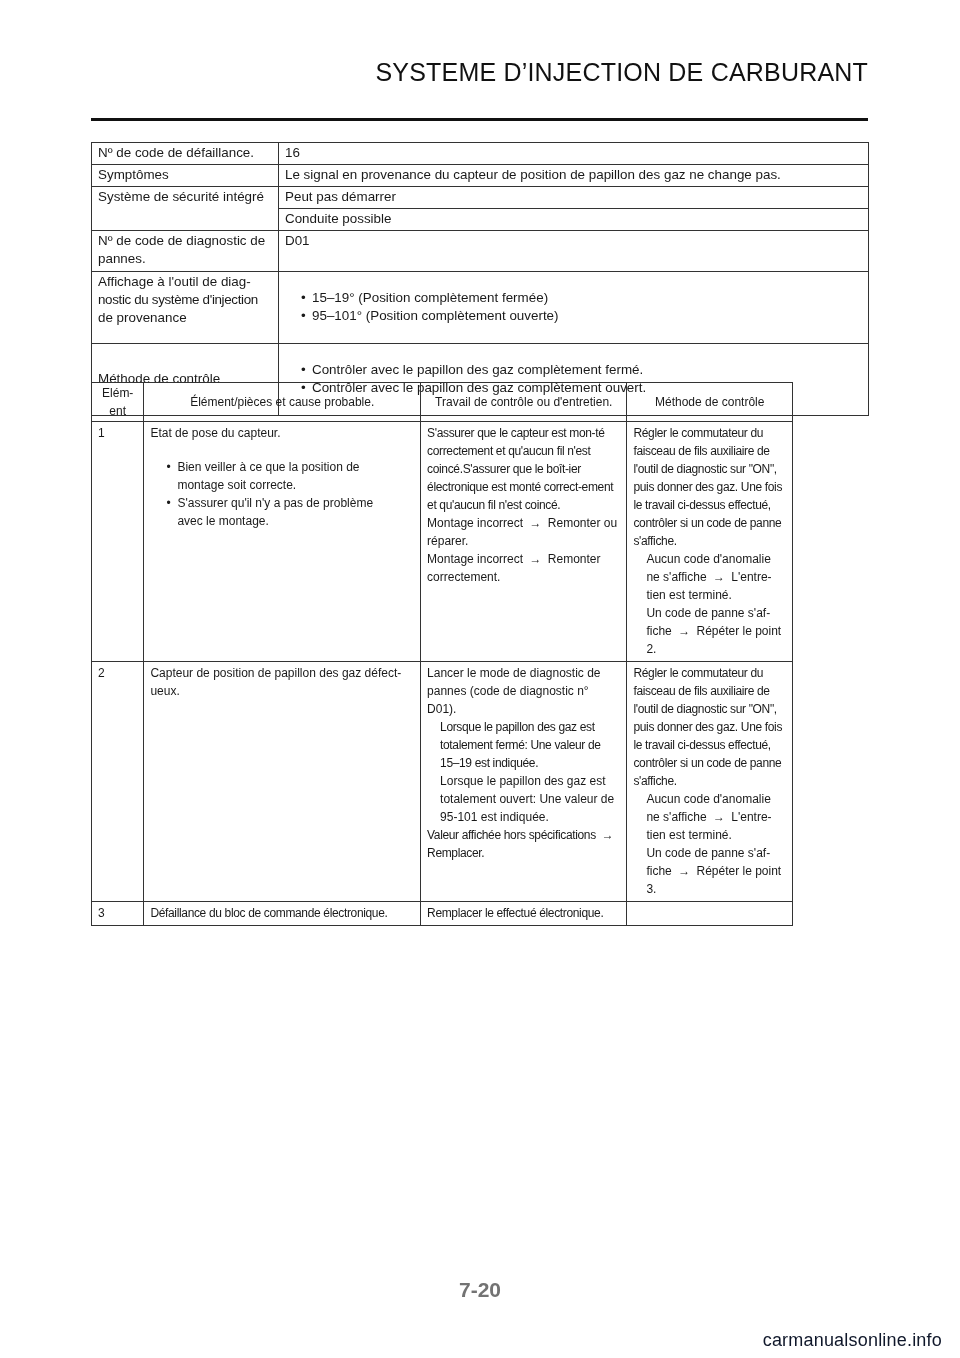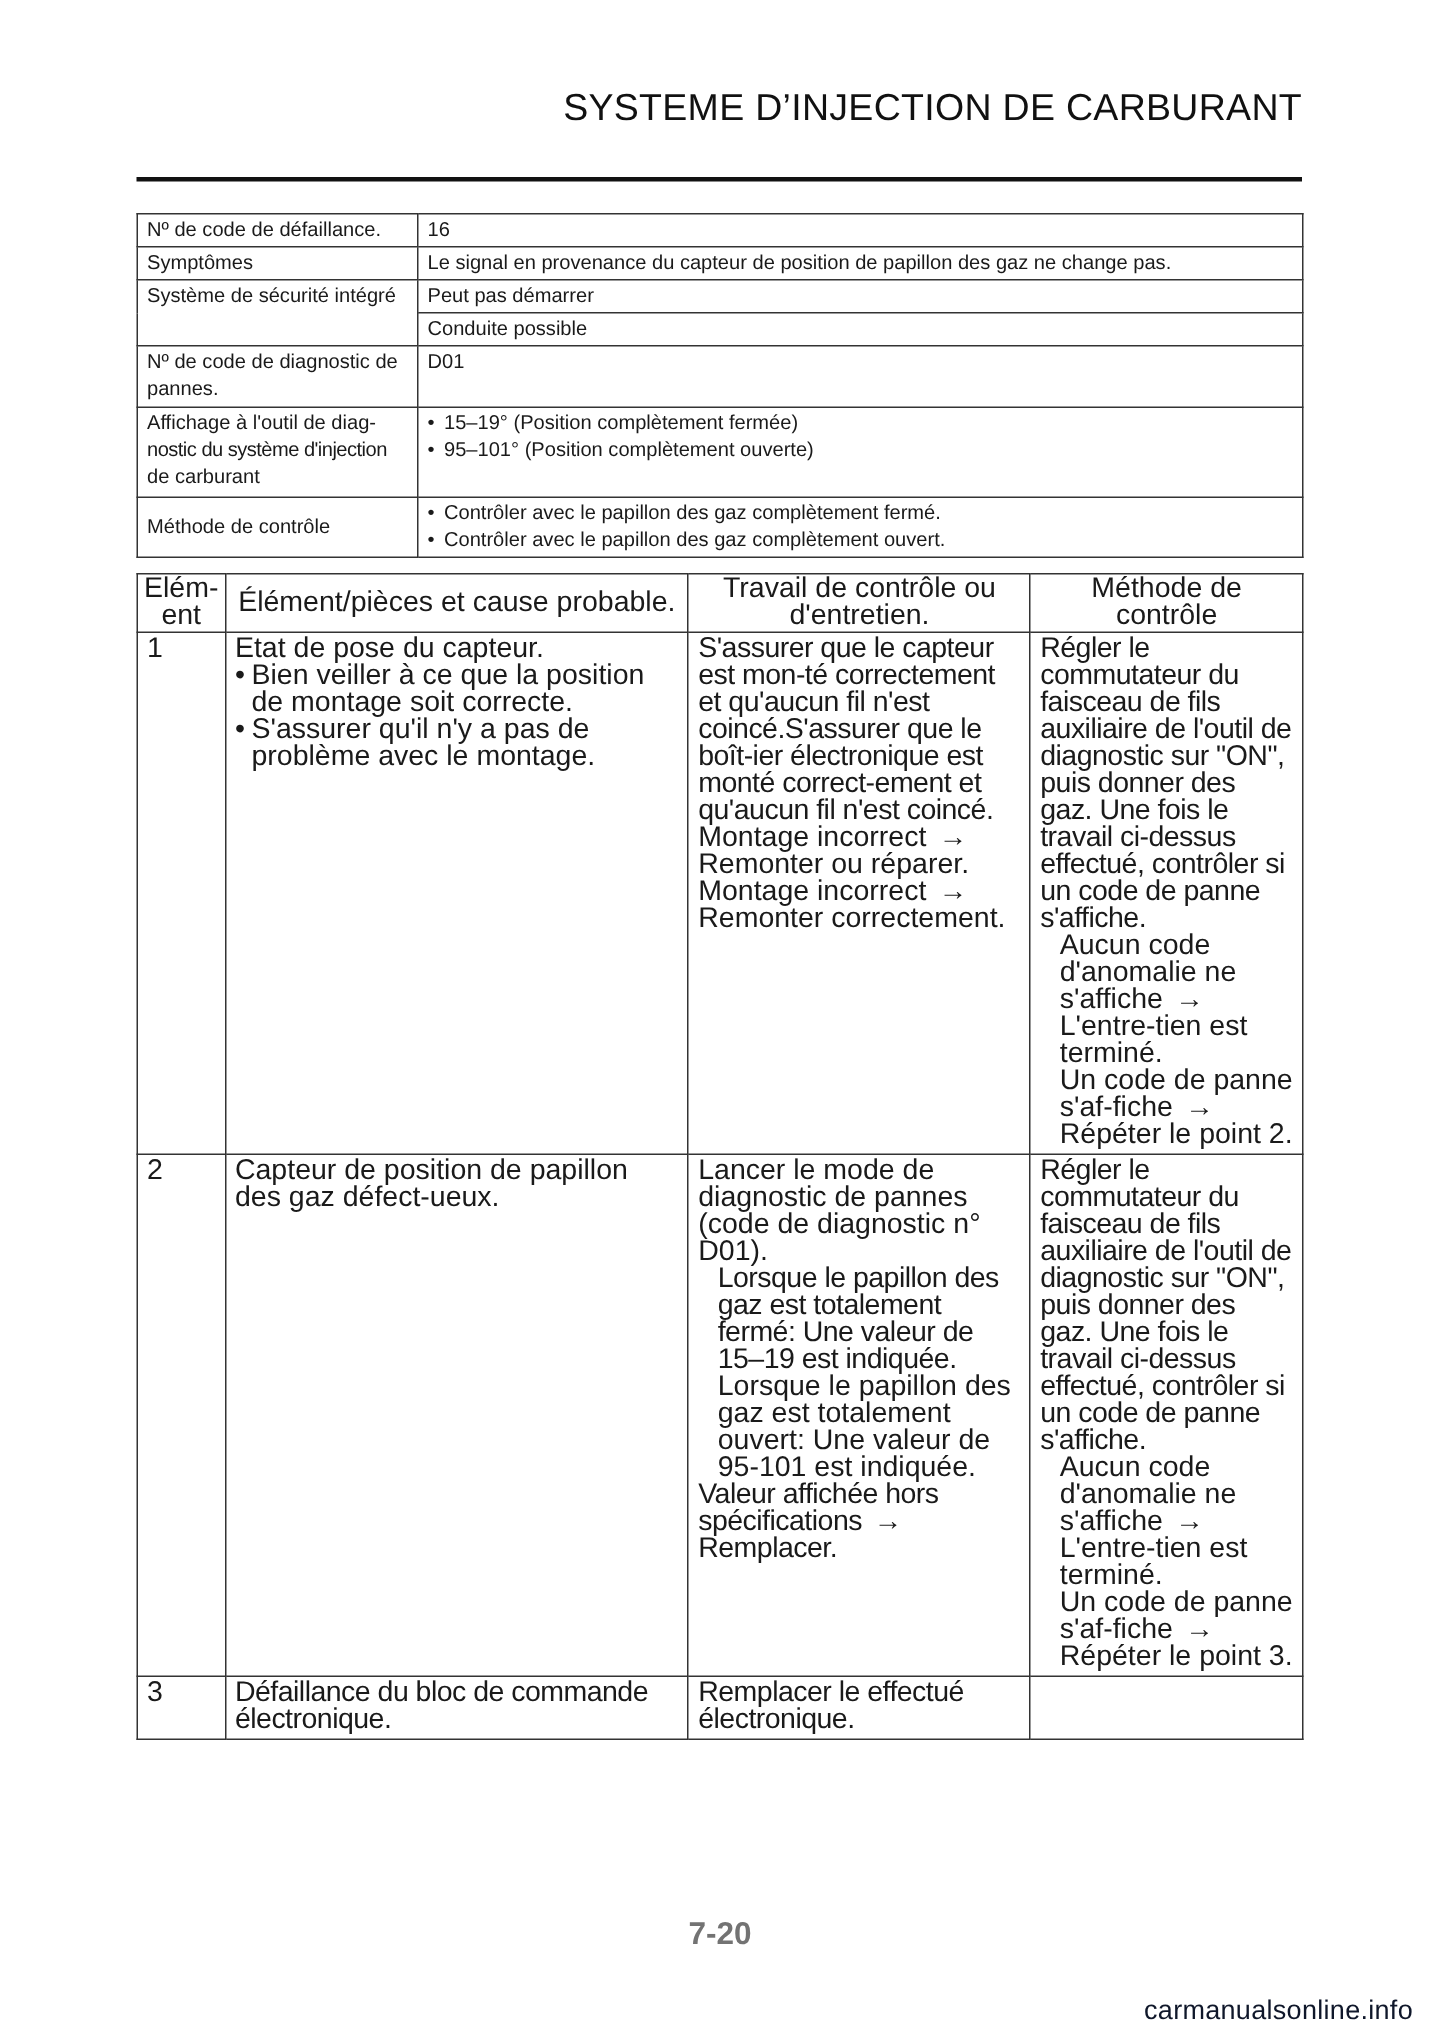--- a/index.html
+++ b/index.html
@@ -17,26 +17,26 @@
   }
   table.info {
     position: absolute; left: 91px; top: 142px; width: 778px;
     border-collapse: collapse; font-size: 13.4px; line-height: 18px;
   }
   table.info td {
     border: 1px solid #333; padding: 1px 6px 2px 6px; vertical-align: top;
   }
   table.info td.label { width: 174px; }
   table.info td.vmid { vertical-align: middle; }
-  ul.bul { list-style: none; margin: 0; padding: 0; }
+  ul.bul { list-style: none; margin: 16px; padding: 0; }
   ul.bul li { position: relative; padding-left: 11px; }
   ul.bul li::before { content: "•"; position: absolute; left: 0; top: 0; }
   table.main {
-    position: absolute; left: 91px; top: 382px; width: 778px;
-    border-collapse: collapse; font-size: 19px; line-height: 18px;
+    position: absolute; left: 91px; top: 382px; width: 702px;
+    border-collapse: collapse; font-size: 12px; line-height: 18px;
   }
   table.main td, table.main th {
     border: 1px solid #333; padding: 2px 6px 3px 6px; vertical-align: top; text-align: left;
   }
   table.main th { font-weight: normal; text-align: center; vertical-align: middle; height: 38px; padding: 0 4px; }
   table.main .c1 { width: 42px; }
   table.main .c2 { width: 300px; }
   table.main .c3 { width: 217px; }
   table.main .c4 { width: 170px; }
   .indent { padding-left: 13px; }
@@ -75,21 +75,21 @@
     <td>Conduite possible</td>
   </tr>
   <tr>
     <td class="label" style="height:37px;">Nº de code de diagnostic de pannes.</td>
     <td>D01</td>
   </tr>
   <tr>
     <td class="label" style="height:56px;">
       <div>Affichage à l'outil de diag-</div>
       <div class="tight">nostic du système d'injection</div>
-      <div>de carburant</div>
+      <div>de provenance</div>
     </td>
     <td>
       <ul class="bul">
         <li>15–19° (Position complètement fermée)</li>
         <li>95–101° (Position complètement ouverte)</li>
       </ul>
     </td>
   </tr>
   <tr>
     <td class="label vmid">Méthode de contrôle</td>

